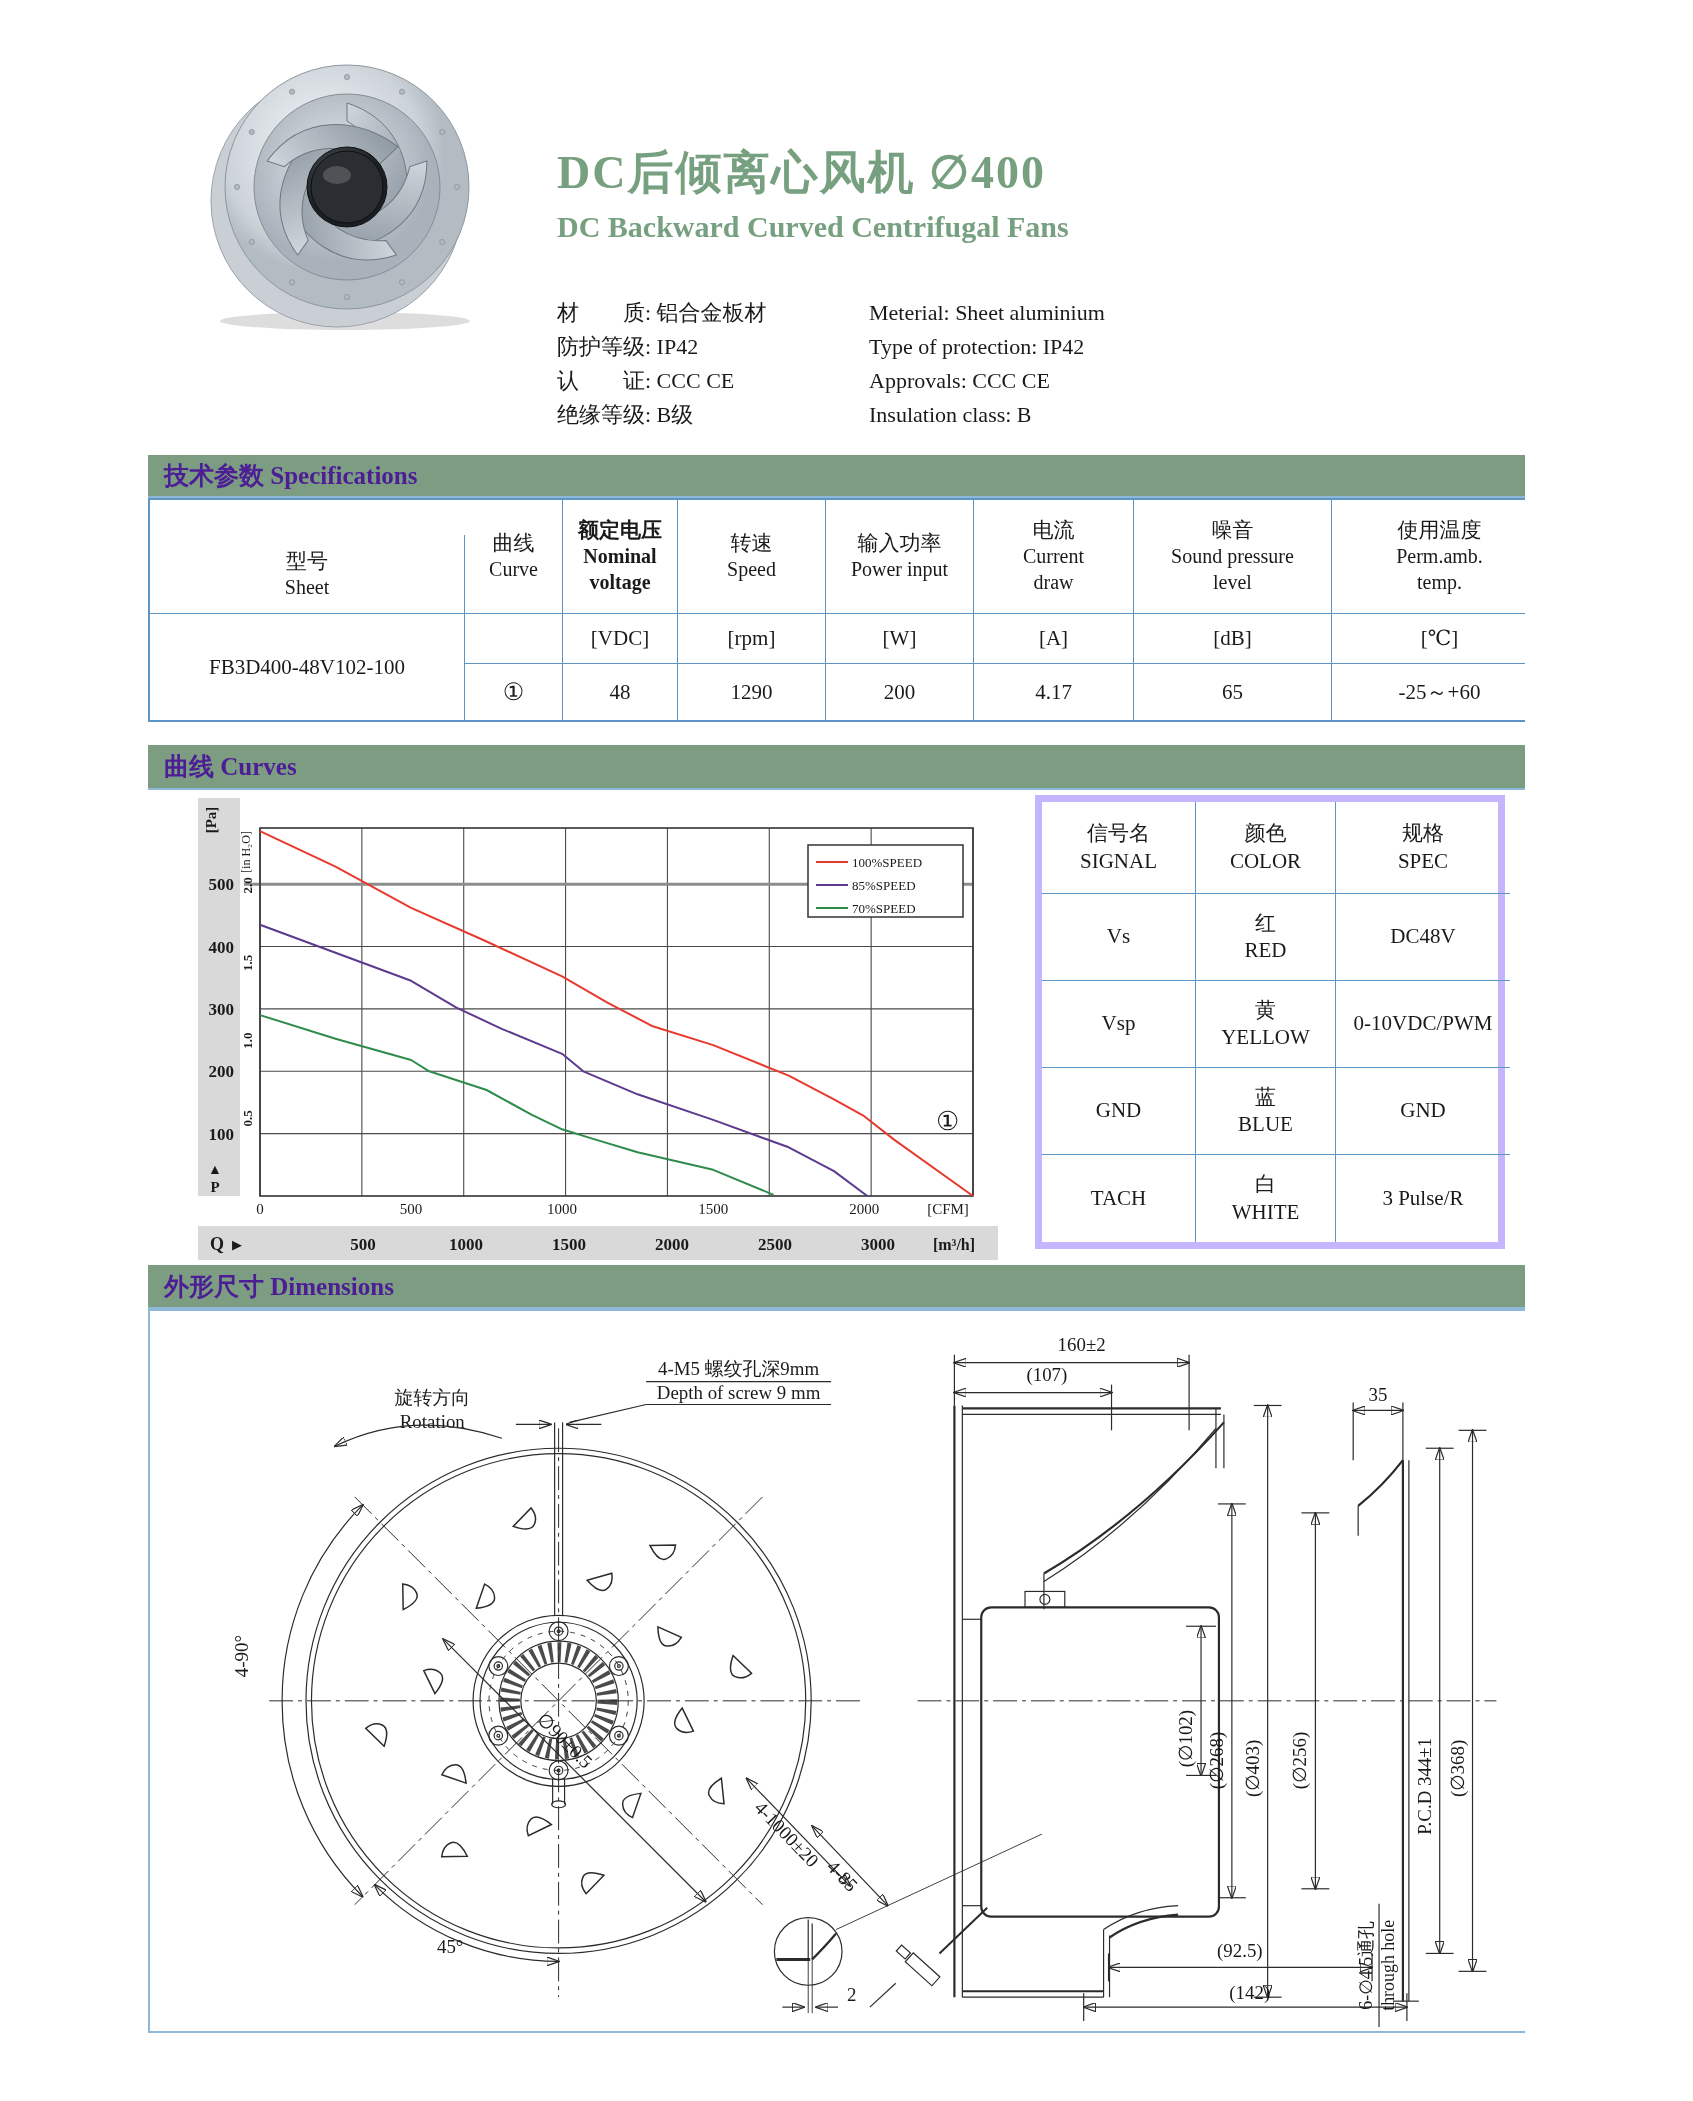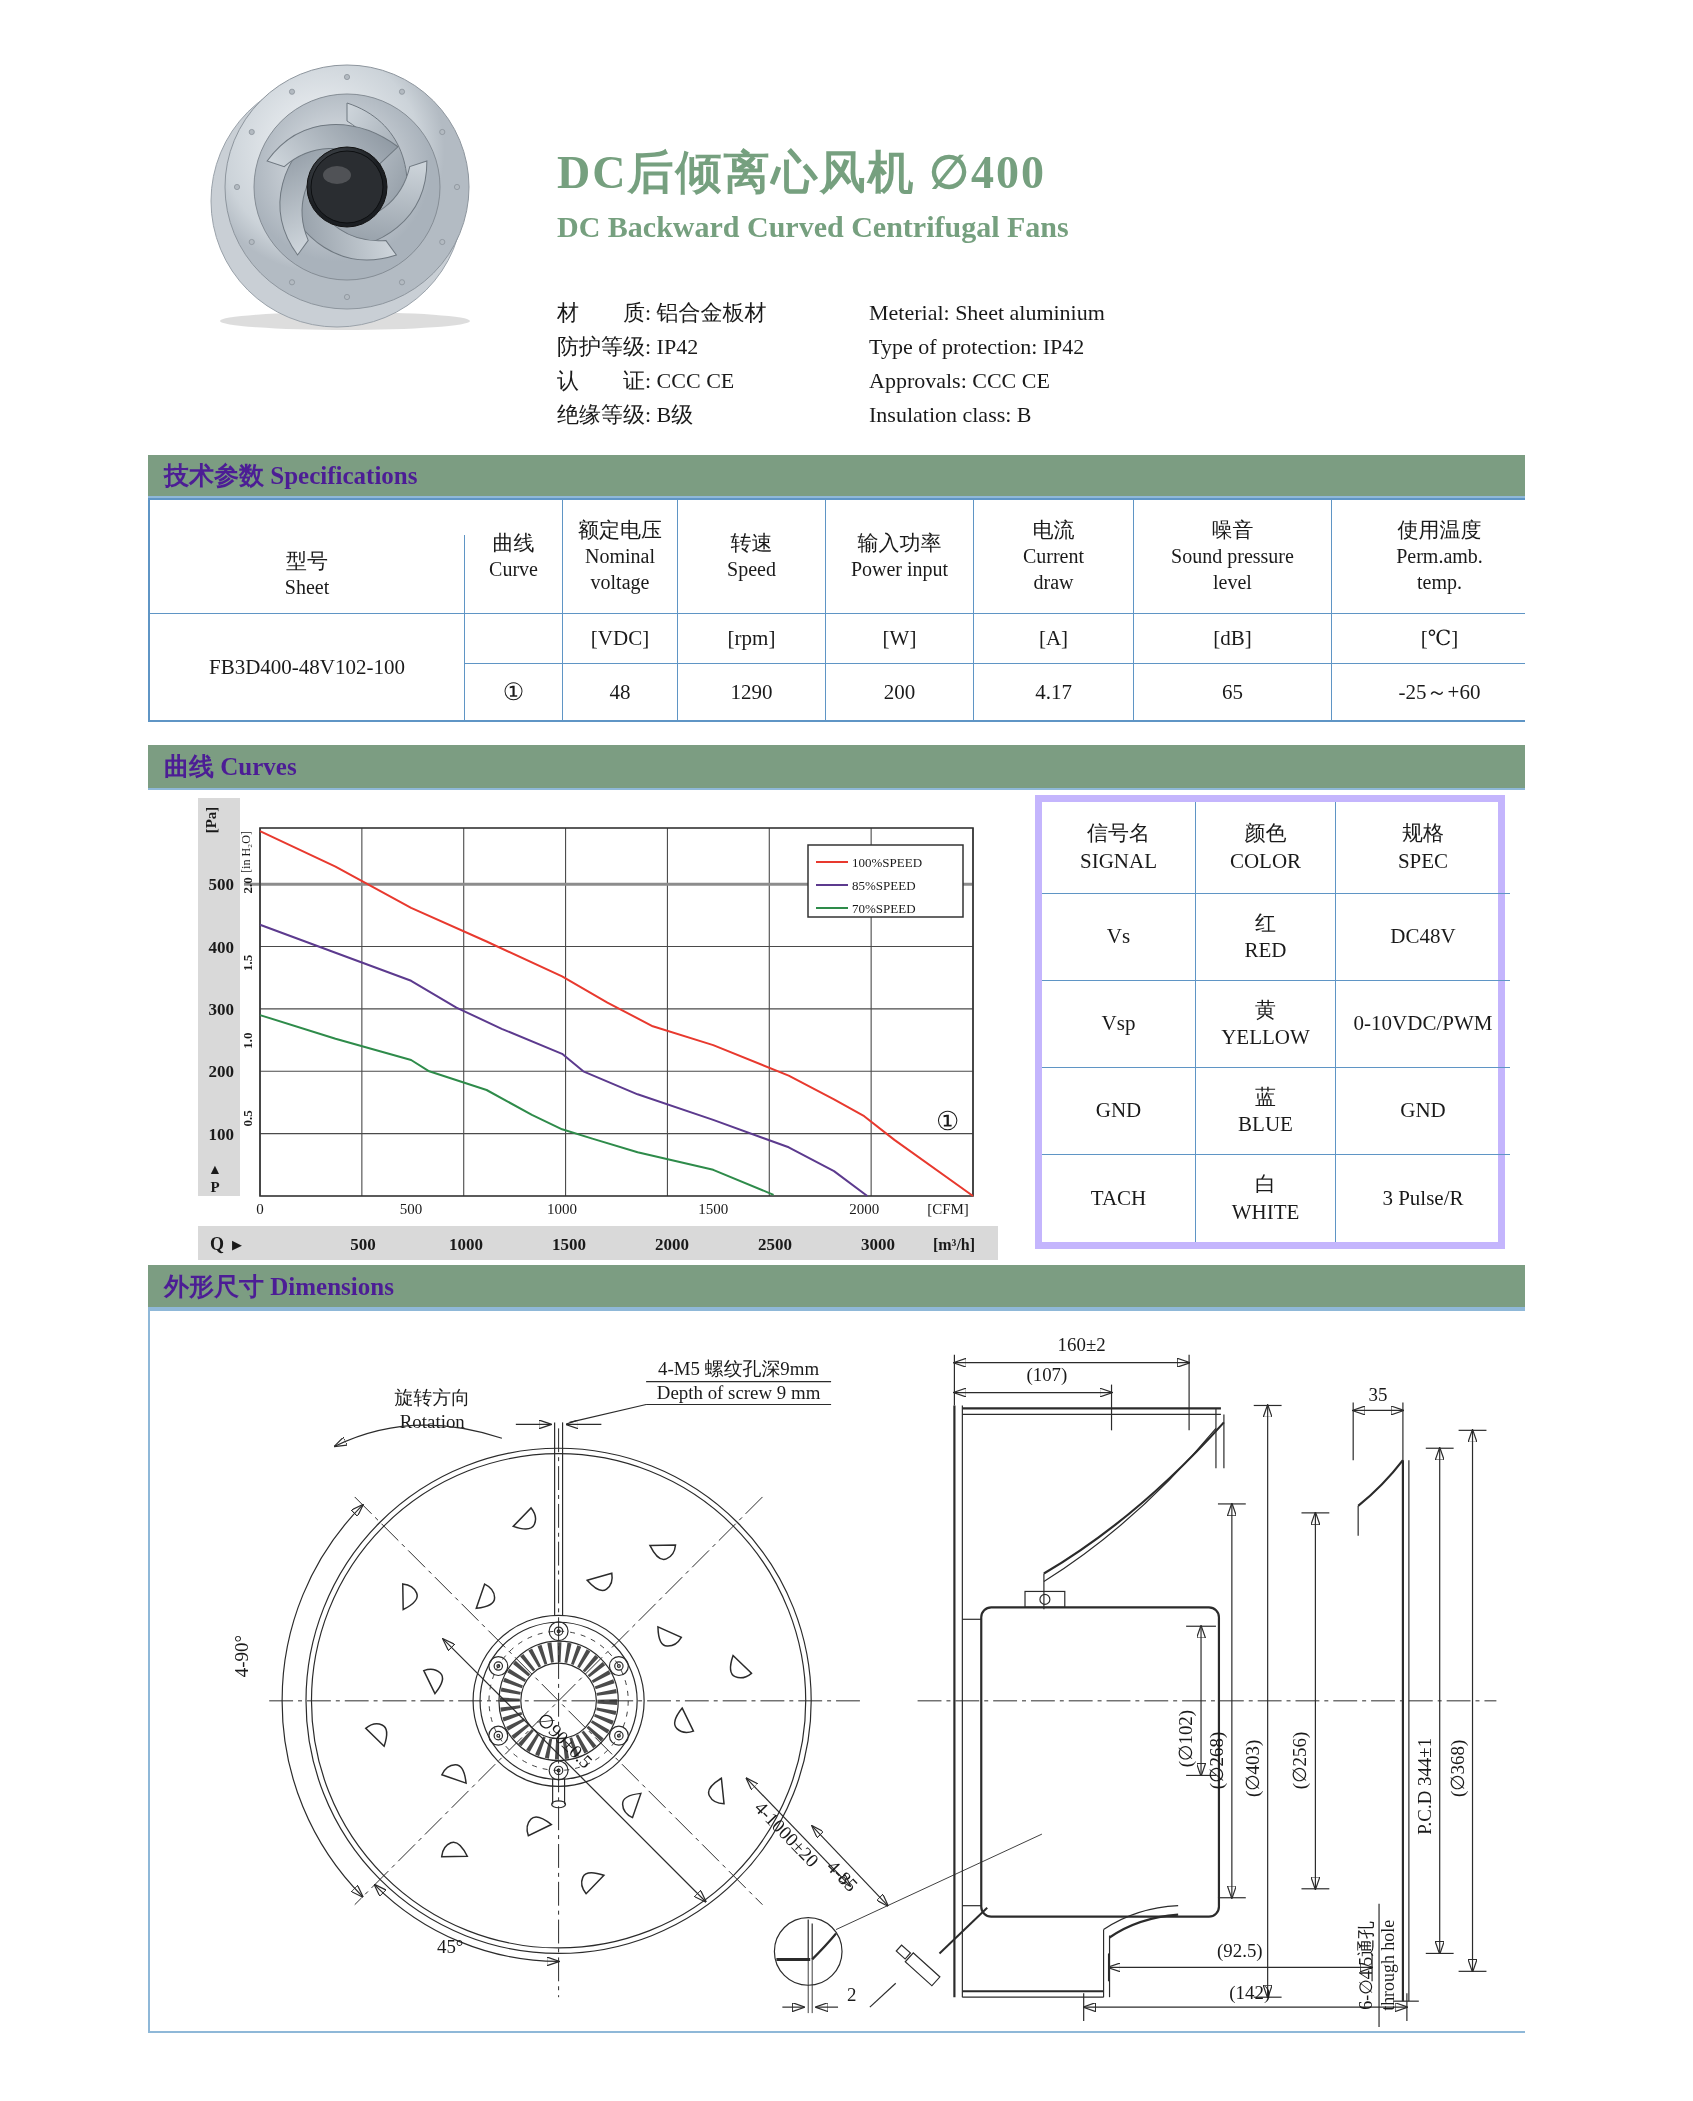--- a/index.html
+++ b/index.html
@@ -128,21 +128,21 @@
 
   <div class="spec-table">
     <div class="c" style="grid-column:1;grid-row:1;margin-top:35px;">
       <div>型号</div>
       <div class="hd-en">Sheet</div>
     </div>
     <div class="c" style="grid-column:2;grid-row:1;">
       <div>曲线</div>
       <div class="hd-en">Curve</div>
     </div>
-    <div class="c" style="grid-column:3;grid-row:1;">
+    <div class="c" style="grid-column:3;grid-row:1;font-weight:bold;">
       <div>额定电压</div>
       <div class="hd-en">Nominal
 voltage</div>
     </div>
     <div class="c" style="grid-column:4;grid-row:1;">
       <div>转速</div>
       <div class="hd-en">Speed</div>
     </div>
     <div class="c" style="grid-column:5;grid-row:1;">
       <div>输入功率</div>

